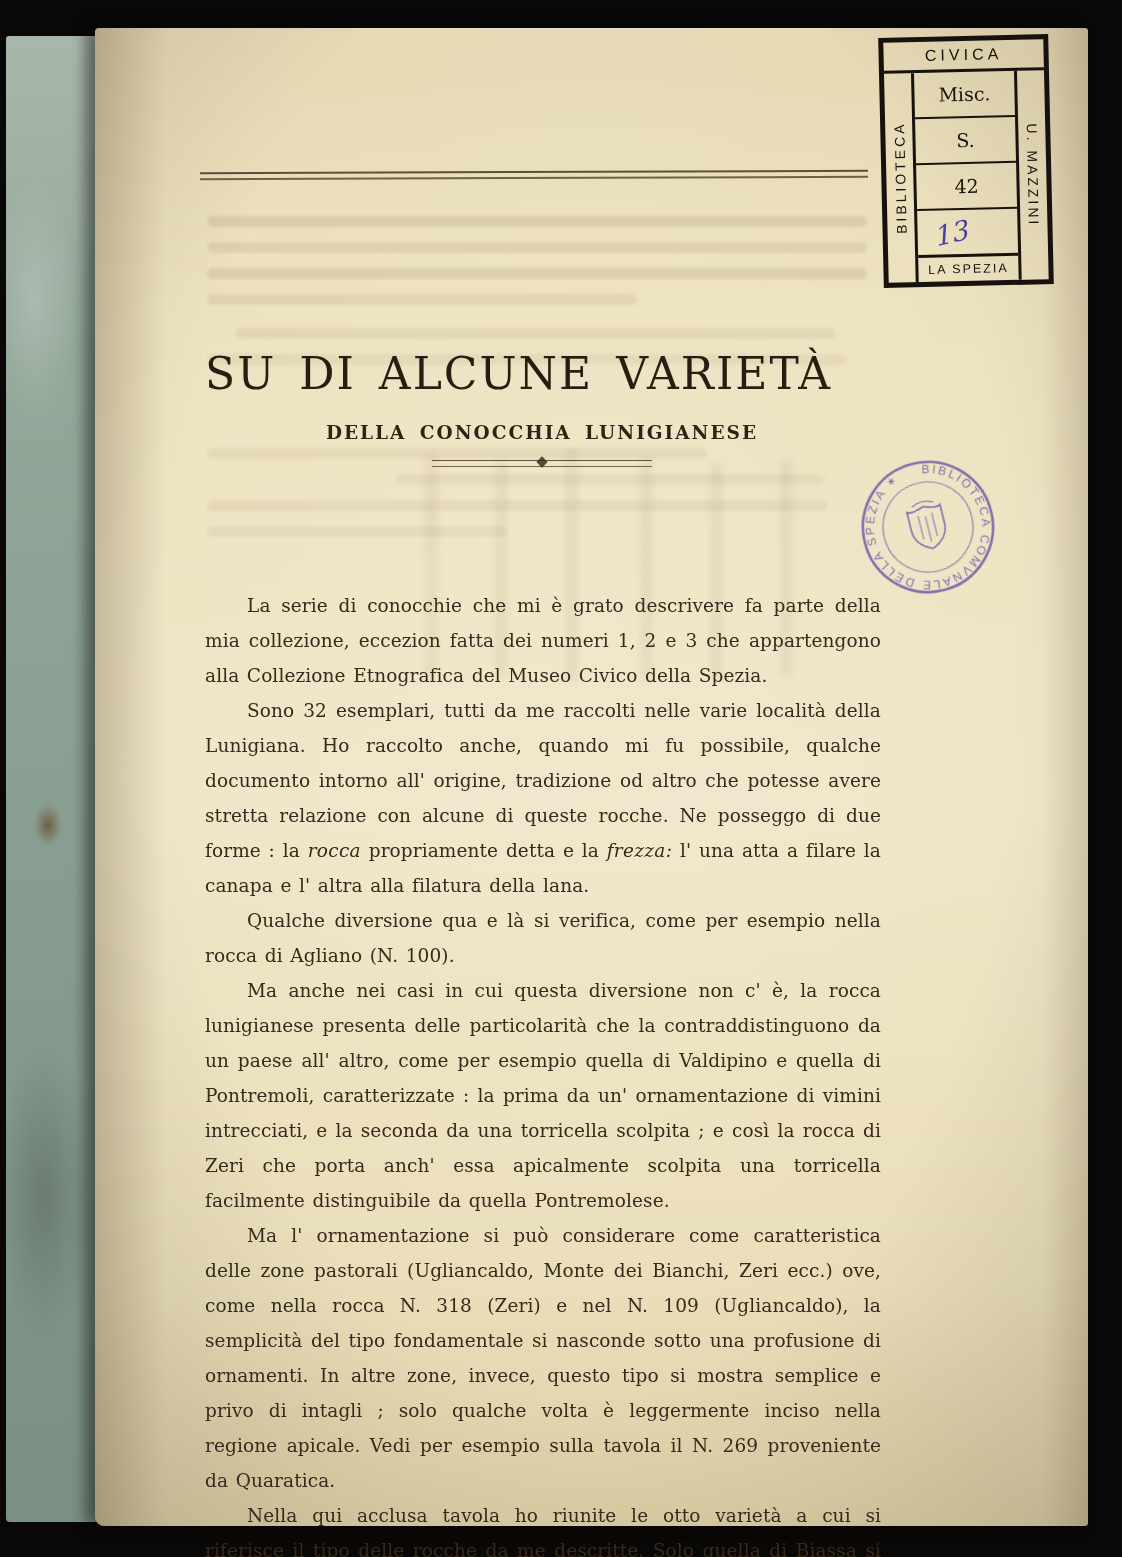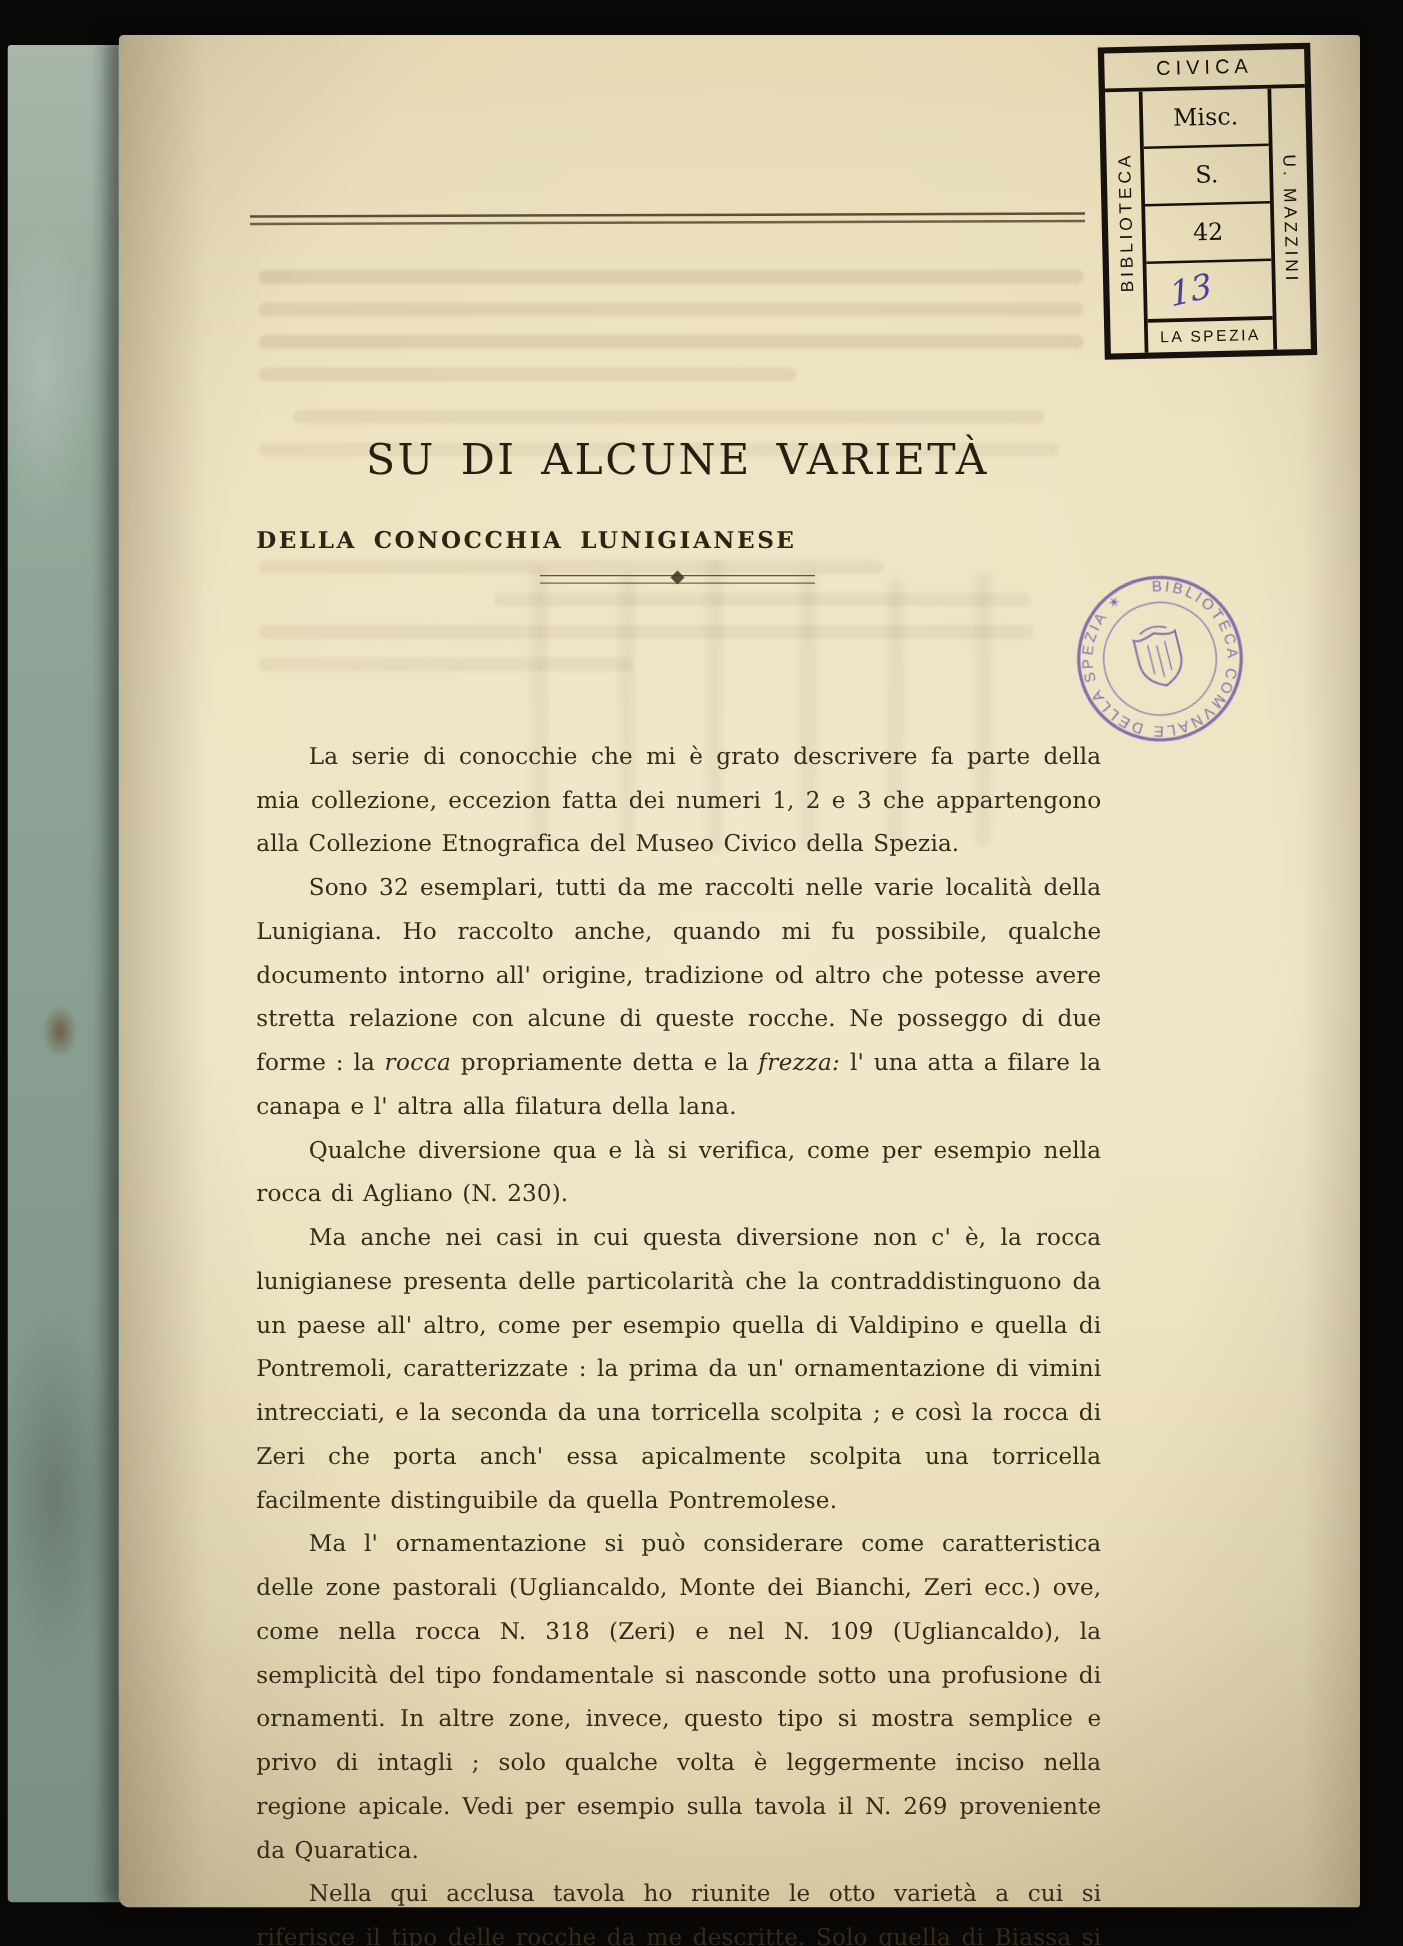--- a/index.html
+++ b/index.html
@@ -34,26 +34,26 @@
   .ghost-v { position:absolute; background:rgba(106,85,52,0.07); width:13px; border-radius:7px; filter:blur(3px); }
   
   .top-rule {
     position:absolute; left:105px; top:143px; width:668px; height:8px;
     border-top:2px solid rgba(62,47,30,0.82);
     border-bottom:2px solid rgba(62,47,30,0.72);
     transform:rotate(-0.2deg);
   }
   .title {
     position:absolute; left:110px; top:320px; width:674px;
-    text-align:center; font-size:34px; letter-spacing:2px; word-spacing:7px;
+    font-size:44px; letter-spacing:2px; word-spacing:7px;
     color:#271e12; font-weight:400;
   }
   .subtitle {
     position:absolute; left:110px; top:394px; width:674px;
-    text-align:left; font-size:18.5px; letter-spacing:2px; word-spacing:5px;
+    text-align:center; font-size:18.5px; letter-spacing:2px; word-spacing:5px;
     color:#2e2416; font-weight:700;
   }
   .ornament-rule {
     position:absolute; left:337px; top:432px; width:220px; height:7px;
     border-top:1.5px solid rgba(62,47,30,0.8);
     border-bottom:1.5px solid rgba(62,47,30,0.7);
   }
   .ornament-diamond {
     position:absolute; left:50%; top:-3px; width:8px; height:8px;
     margin-left:-4px; background:rgba(62,47,30,0.85); transform:rotate(45deg);
@@ -182,20 +182,20 @@
 
     <div class="title">SU DI ALCUNE VARIETÀ</div>
     <div class="subtitle">DELLA CONOCCHIA LUNIGIANESE</div>
     <div class="ornament-rule">
       <div class="ornament-diamond"></div>
     </div>
 
     <div class="body-text">
         <p class="para"><span>La serie di conocchie che mi è grato descrivere fa parte della mia collezione, eccezion fatta dei numeri 1, 2 e 3 che appartengono alla Collezione Etnografica del Museo Civico della Spezia.</span></p>
         <p class="para"><span>Sono 32 esemplari, tutti da me raccolti nelle varie località della Lunigiana. Ho raccolto anche, quando mi fu possibile, qualche documento intorno all' origine, tradizione od altro che potesse avere stretta relazione con alcune di queste rocche. Ne posseggo di due forme : la </span><i>rocca</i><span> propriamente detta e la </span><i>frezza:</i><span> l' una atta a filare la canapa e l' altra alla filatura della lana.</span></p>
-        <p class="para"><span>Qualche diversione qua e là si verifica, come per esempio nella rocca di Agliano (N. 230).</span></p>
+        <p class="para"><span>Qualche diversione qua e là si verifica, come per esempio nella rocca di Agliano (N. 100).</span></p>
         <p class="para"><span>Ma anche nei casi in cui questa diversione non c' è, la rocca lunigianese presenta delle particolarità che la contraddistinguono da un paese all' altro, come per esempio quella di Valdipino e quella di Pontremoli, caratterizzate : la prima da un' ornamentazione di vimini intrecciati, e la seconda da una torricella scolpita ; e così la rocca di Zeri che porta anch' essa apicalmente scolpita una torricella facilmente distinguibile da quella Pontremolese.</span></p>
         <p class="para"><span>Ma l' ornamentazione si può considerare come caratteristica delle zone pastorali (Ugliancaldo, Monte dei Bianchi, Zeri ecc.) ove, come nella rocca N. 318 (Zeri) e nel N. 109 (Ugliancaldo), la semplicità del tipo fondamentale si nasconde sotto una profusione di ornamenti. In altre zone, invece, questo tipo si mostra semplice e privo di intagli ; solo qualche volta è leggermente inciso nella regione apicale. Vedi per esempio sulla tavola il N. 269 proveniente da Quaratica.</span></p>
         <p class="para"><span>Nella qui acclusa tavola ho riunite le otto varietà a cui si riferisce il tipo delle rocche da me descritte. Solo quella di Biassa si stacca</span></p>
       </div>
 
   </div>
 </div>
 
 </body></html>

